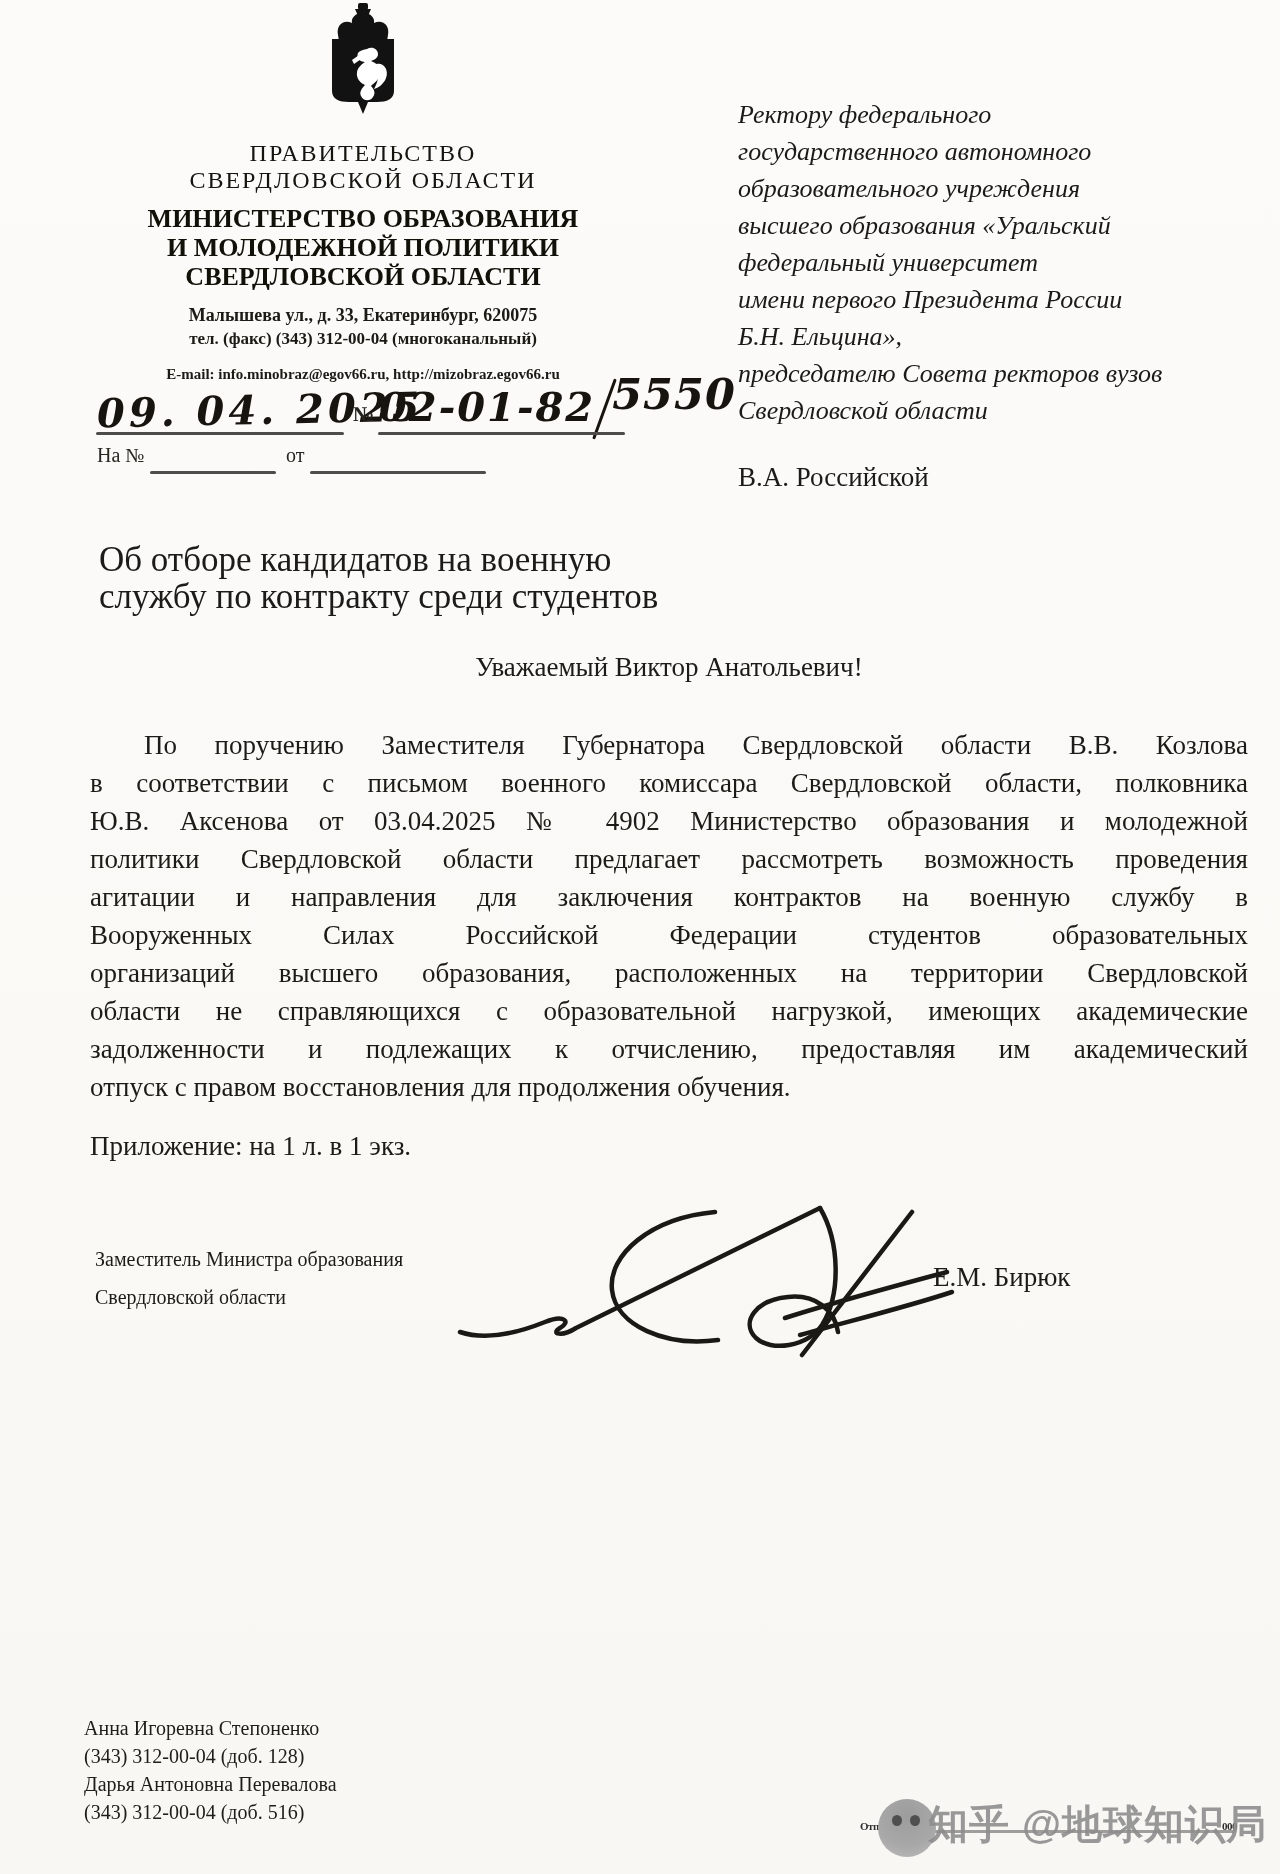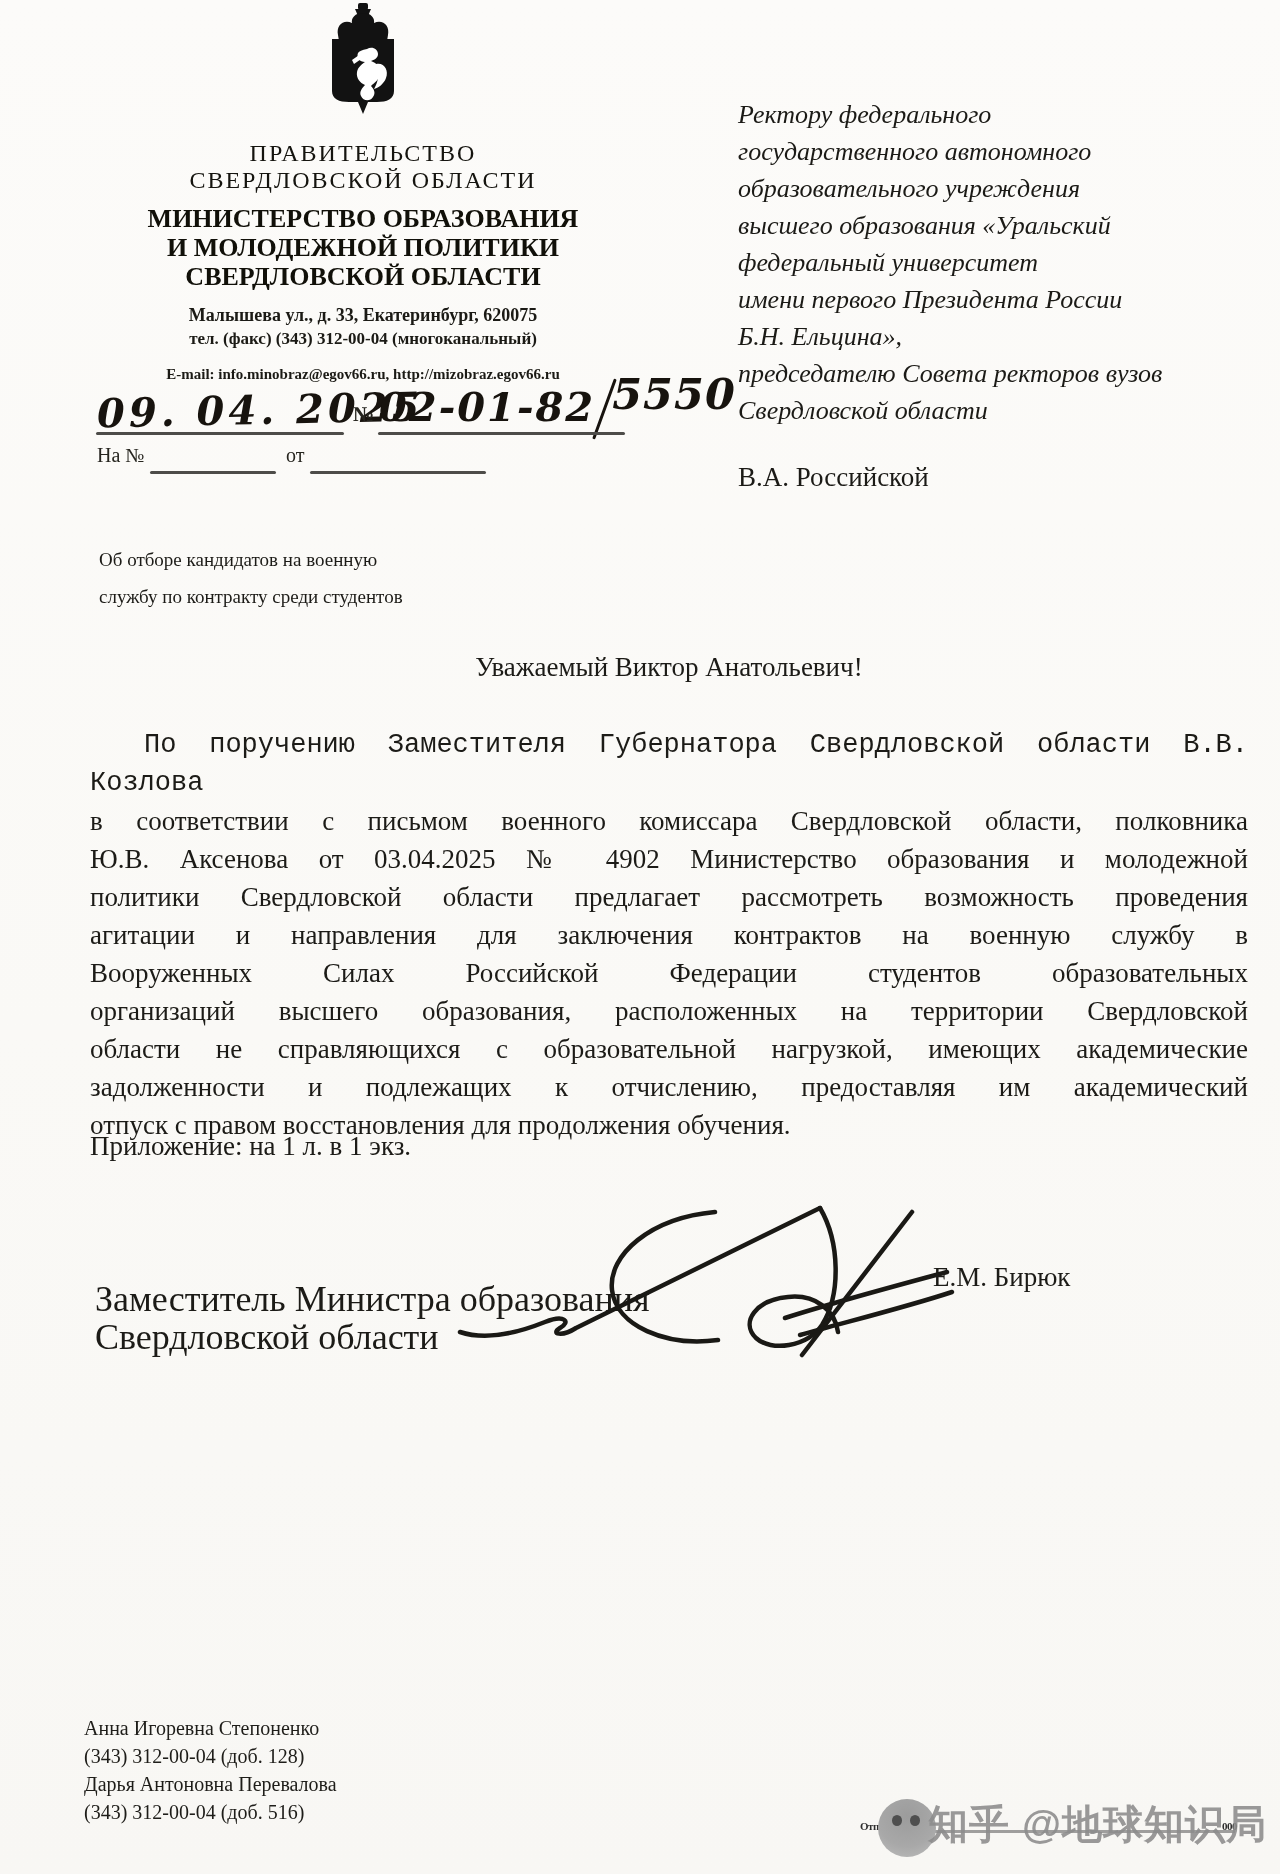--- a/index.html
+++ b/index.html
@@ -32,29 +32,29 @@
   .uline{position:absolute;height:3px;background:#4d4c49;border-radius:2px;}
   .ref-label{position:absolute;font-size:20px;color:#26251f;}
   .num-sign{font-weight:700;}
 
   
   .recipient{position:absolute;left:738px;top:96px;font-size:26px;line-height:37px;color:#1b1a16;}
   .recipient div{white-space:nowrap;font-style:italic;}
   .recipient-name{position:absolute;left:738px;top:462px;font-size:27px;color:#1b1a16;}
 
   
-  .subject{position:absolute;left:99px;top:541px;font-size:19px;line-height:37px;color:#1c1b17;}
+  .subject{position:absolute;left:99px;top:541px;font-size:35px;line-height:37px;color:#1c1b17;}
   .salutation{position:absolute;left:90px;top:652px;width:1158px;text-align:center;font-size:27px;color:#1c1b17;}
   .body-block{position:absolute;left:90px;top:726px;width:1158px;font-size:27px;line-height:38px;color:#1c1b17;}
   .jl{text-align:justify;text-align-last:justify;}
-  .indent{text-indent:54px;font-family:Liberation Mono, monospace;}
+  .indent{text-indent:54px;}
   .attachment{position:absolute;left:90px;top:1131px;font-size:27px;color:#1c1b17;}
 
   
-  .role{position:absolute;left:95px;top:1240px;font-size:36px;line-height:38px;color:#1c1b17;margin-top:40px;}
+  .role{position:absolute;left:95px;top:1240px;font-size:20px;line-height:38px;color:#1c1b17;}
   .sig-name{position:absolute;left:933px;top:1262px;font-size:27px;color:#1c1b17;}
   .sig-svg{position:absolute;left:450px;top:1180px;}
 
   
   .contacts{position:absolute;left:84px;top:1714px;font-size:20px;line-height:28px;color:#1e1d19;}
 
   
   .wm-print{position:absolute;top:1820px;font-size:11px;font-weight:700;letter-spacing:-0.5px;color:#2f2f2f;z-index:1;}
   .wm-print-left{left:860px;}
   .wm-print-right{left:1222px;text-align:center;}

